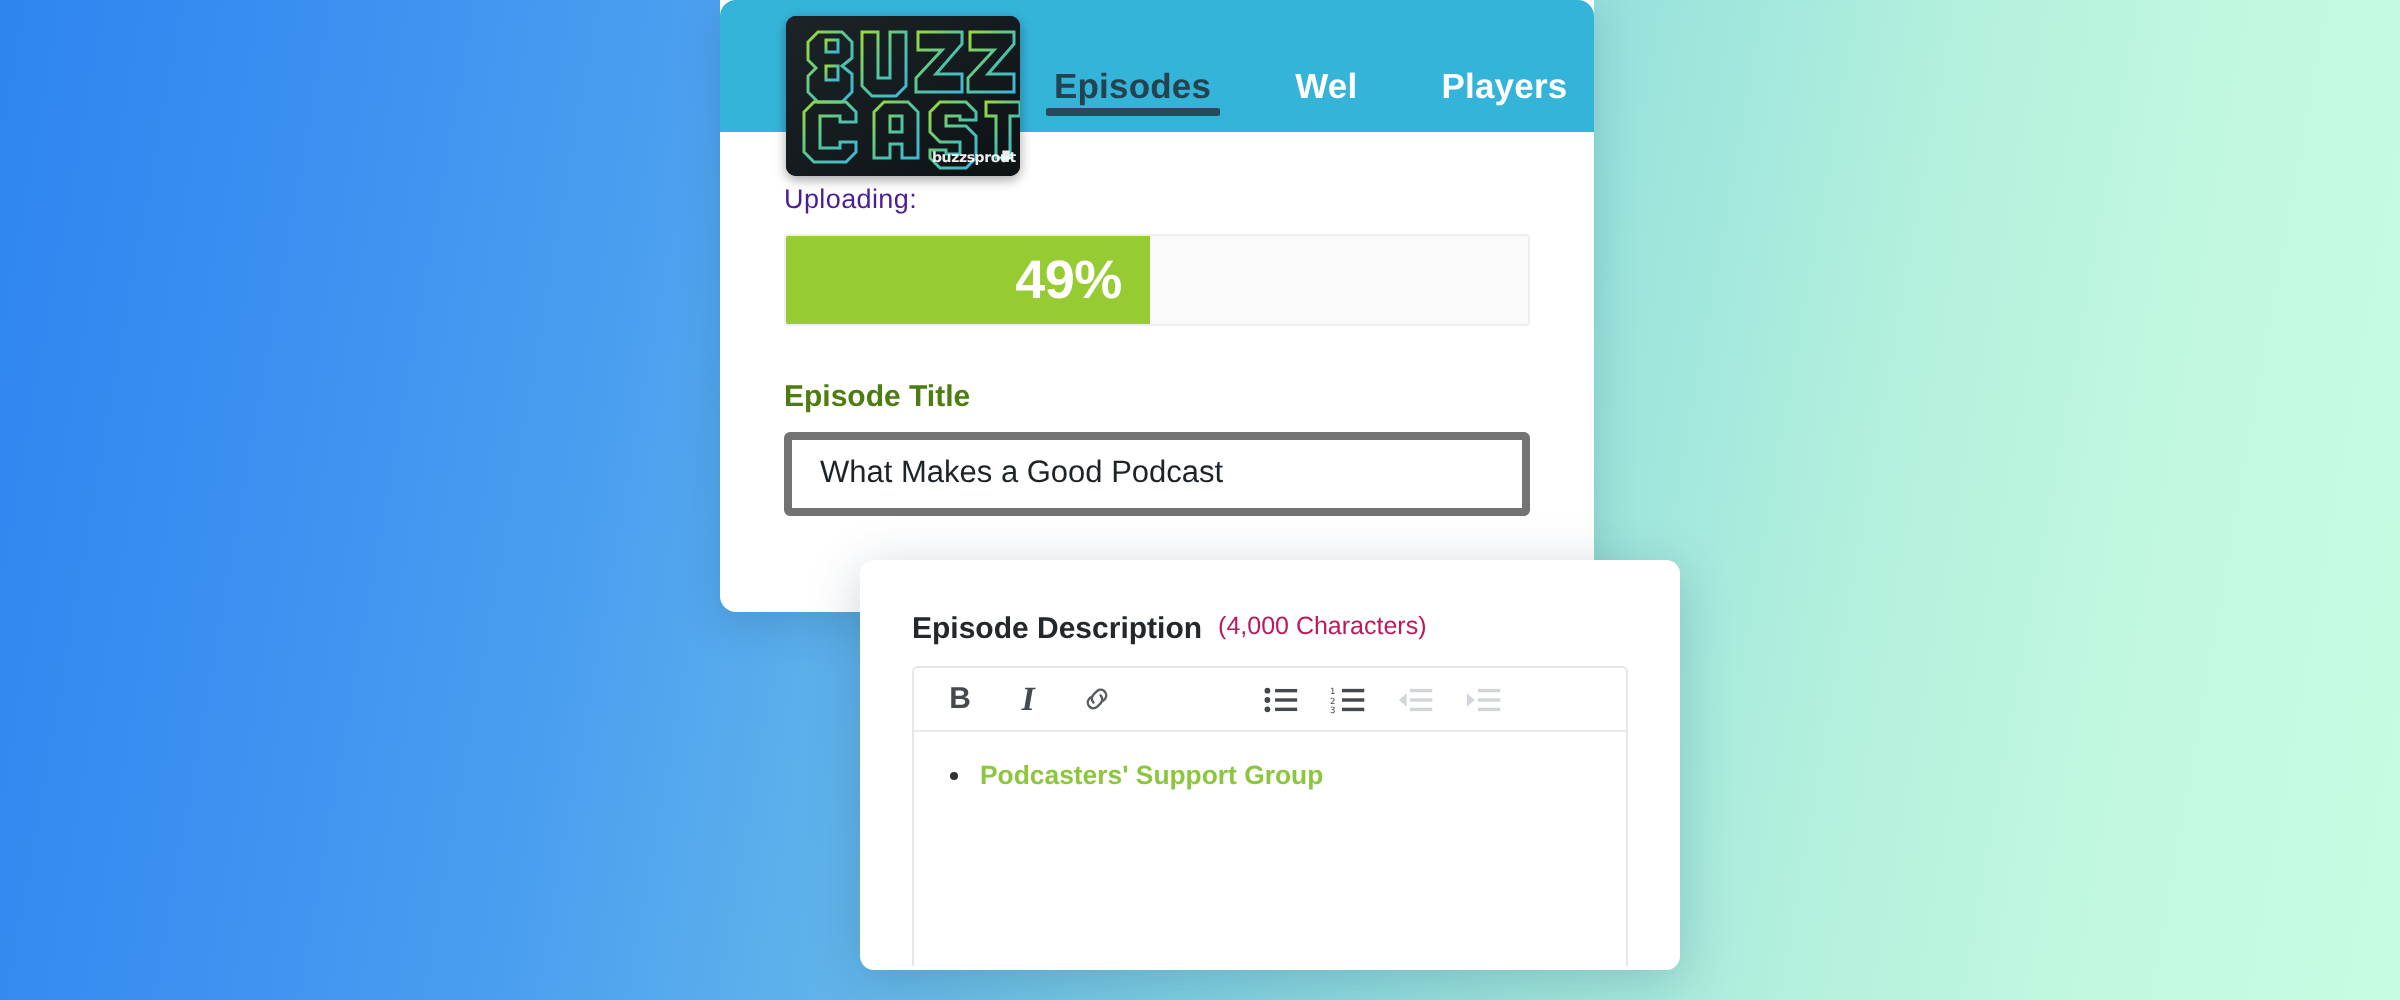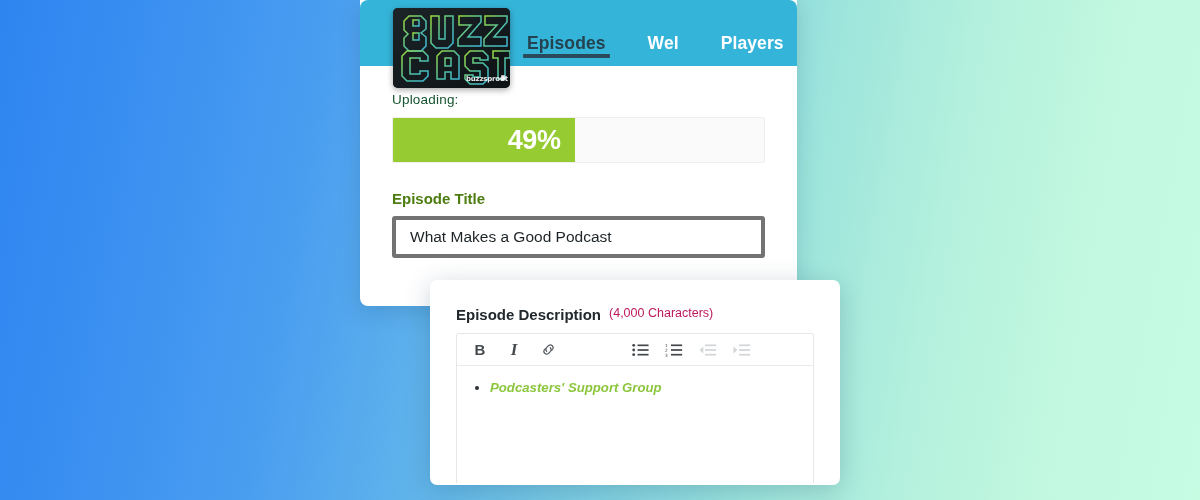--- a/index.html
+++ b/index.html
@@ -95,21 +95,21 @@
   }
   .artwork svg { display: block; }
 
   .card-body {
     padding: 26px 32px 0 32px;
     background: #ffffff;
   }
 
   .upload-label {
     font-size: 13.5px;
-    color: #14532d;
+    color: #4c1d95;
     margin-bottom: 10px;
     letter-spacing: .2px;
   }
 
   .progress-track {
     height: 46px;
     background: #fafafa;
     border: 1px solid #eeeeee;
     border-radius: 2px;
     overflow: hidden;
@@ -374,20 +374,20 @@
           <rect x="7" y="12.5" width="13" height="2" fill="#d2d6d9"></rect>
           <path d="M0.5 4 L5 8 L0.5 12z" fill="#d2d6d9"></path>
         </svg>
       </div>
 
     </div>
 
     <div class="editor-body">
       <ul>
         <li>
-          <span class="link-green" style="color: rgb(140, 198, 62); font-style: italic;">Podcasters' Support Group</span>
+          <span class="link-green" style="color: rgb(140, 198, 62);">Podcasters' Support Group</span>
         </li>
 
       </ul>
     </div>
 
   </div>
 </div>
 
 </body></html>

